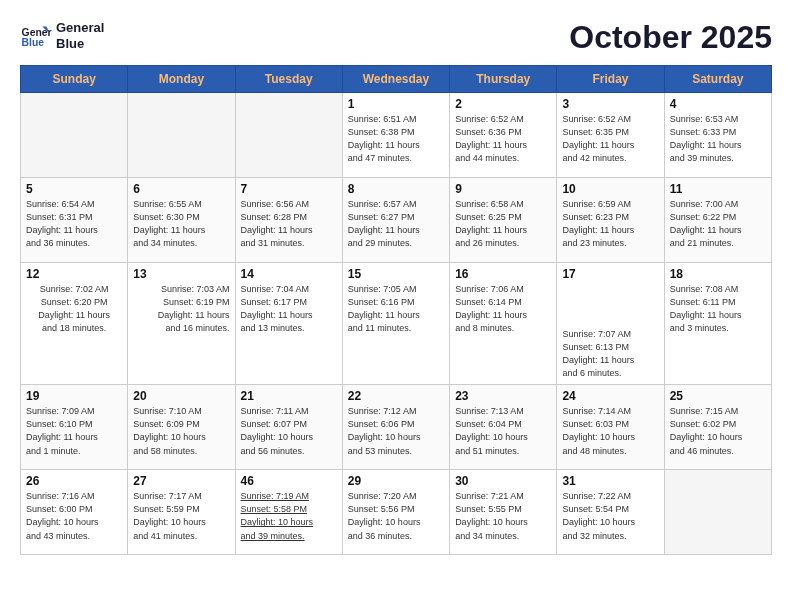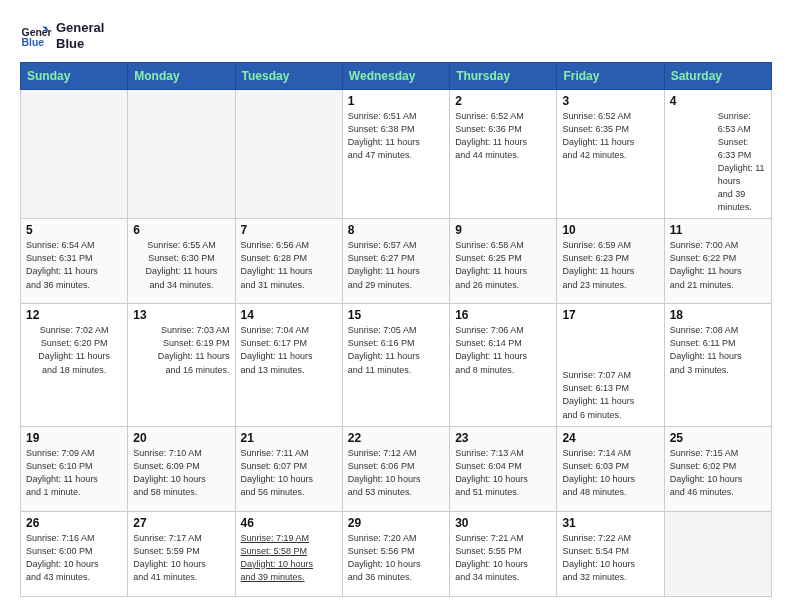--- a/index.html
+++ b/index.html
@@ -44,24 +44,24 @@
       font-size: 14px;
       color: #444;
     }
     .calendar {
       width: 100%;
       border-collapse: collapse;
       border: 1px solid #ccc;
     }
     .calendar th {
       background-color: #2a5db0;
-      color: #86efac;
+      color: #fdba74;
       font-size: 12px;
       font-weight: bold;
-      text-align: left;
+      text-align: center;
       padding: 6px 6px;
       border: 1px solid #1e4a9a;
     }
     .calendar td {
       vertical-align: top;
       border: 1px solid #ccc;
       padding: 4px 5px;
       width: 107px;
       min-height: 80px;
       font-size: 9.5px;
@@ -98,20 +98,21 @@
       <text x="2" y="20" font-size="13" font-weight="bold" fill="#1a1a2e">General</text>
       <text x="2" y="33" font-size="13" font-weight="bold" fill="#2a5db0">Blue</text>
       <polygon points="28,8 38,18 33,8" fill="#2a5db0"></polygon>
     </svg>
     <div>
       <div class="logo-text">General</div>
       <div class="logo-text">Blue</div>
     </div>
   </div>
   <div class="title-block">
+    <div class="month-title">October 2025</div>
   </div>
 </div>
 
 <table class="calendar">
   <thead>
     <tr>
     <th>Sunday</th>
         <th>Monday</th>
         <th>Tuesday</th>
         <th>Wednesday</th>
@@ -141,37 +142,37 @@
         </td>
         <td>
           <div class="day-num">3</div>
           <div class="day-info" style="white-space: pre-line;">Sunrise: 6:52 AM
 Sunset: 6:35 PM
 Daylight: 11 hours
 and 42 minutes.</div>
         </td>
         <td>
           <div class="day-num">4</div>
-          <div class="day-info" style="white-space: pre-line; margin-left: 48px;">Sunrise: 6:53 AM
+          <div class="day-info" style="white-space: pre-line;">Sunrise: 6:53 AM
 Sunset: 6:33 PM
 Daylight: 11 hours
 and 39 minutes.</div>
         </td>
       </tr>
       <tr class="week-row">
         <td>
           <div class="day-num">5</div>
           <div class="day-info" style="white-space: pre-line;">Sunrise: 6:54 AM
 Sunset: 6:31 PM
 Daylight: 11 hours
 and 36 minutes.</div>
         </td>
         <td>
           <div class="day-num">6</div>
-          <div class="day-info" style="white-space: pre-line; text-align: center;">Sunrise: 6:55 AM
+          <div class="day-info" style="white-space: pre-line;">Sunrise: 6:55 AM
 Sunset: 6:30 PM
 Daylight: 11 hours
 and 34 minutes.</div>
         </td>
         <td>
           <div class="day-num">7</div>
           <div class="day-info" style="white-space: pre-line;">Sunrise: 6:56 AM
 Sunset: 6:28 PM
 Daylight: 11 hours
 and 31 minutes.</div>

